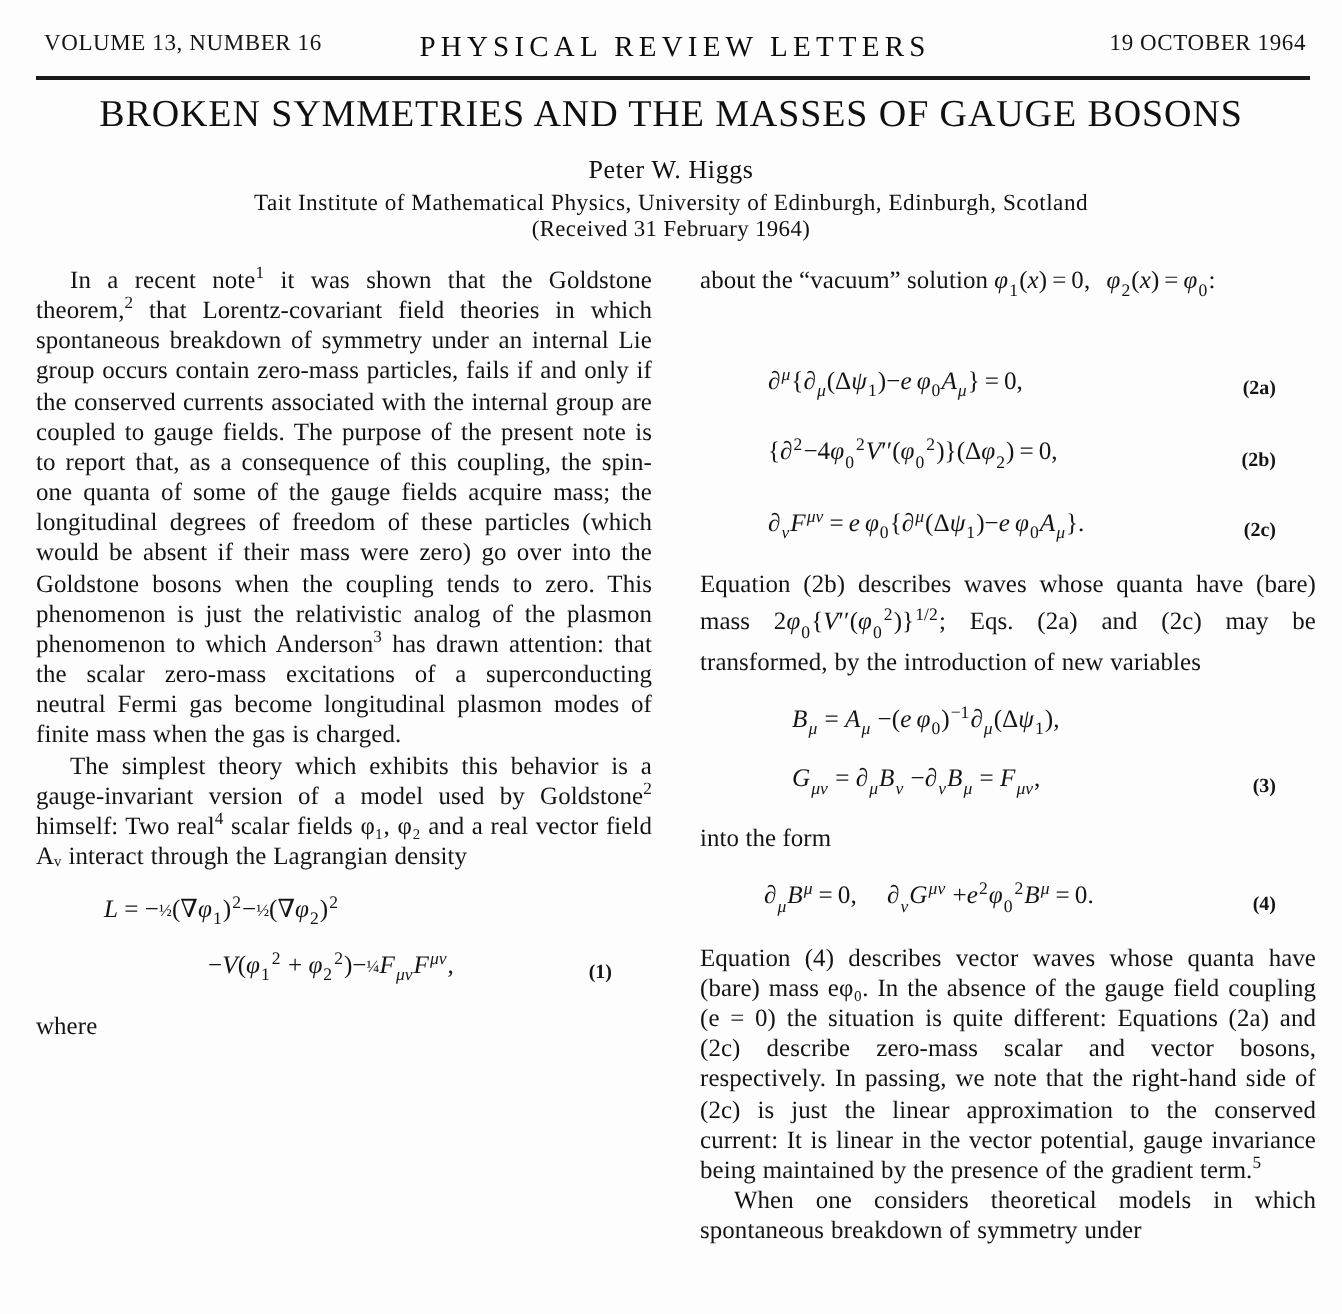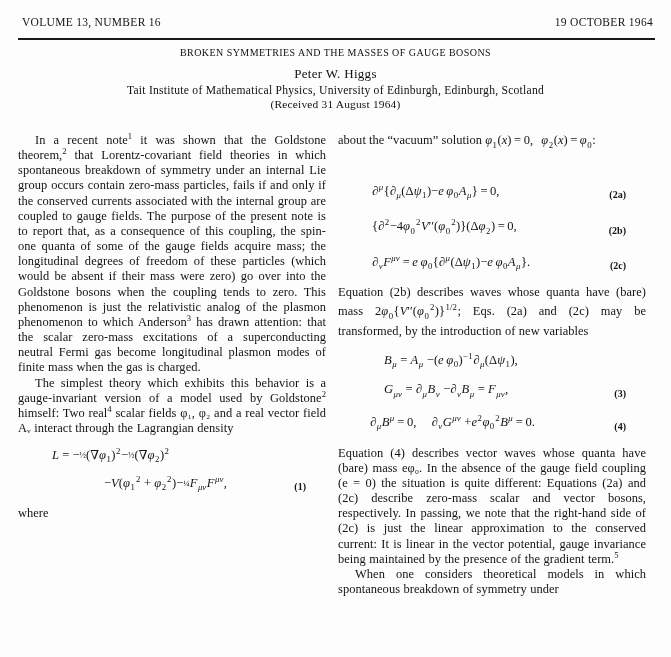--- a/index.html
+++ b/index.html
@@ -57,21 +57,21 @@
 
   
   .titleblock {
     position: absolute;
     top: 47px;
     left: 0;
     width: 671px;
     text-align: center;
   }
   .paper-title {
-    font-size: 10px;
+    font-size: 19px;
     letter-spacing: 0.45px;
     color: #101010;
     line-height: 1.2;
   }
   .author {
     font-size: 13px;
     margin-top: 7px;
     letter-spacing: 0.3px;
     color: #101010;
   }
@@ -89,21 +89,21 @@
   }
 
   
   .columns {
     position: absolute;
     top: 133px;
     left: 0;
     width: 671px;
     height: 524px;
     display: flex;
-    gap: 12px;
+    gap: 24px;
     padding: 0 18px;
     box-sizing: border-box;
   }
   .col {
     width: 308px;
     flex: 0 0 308px;
     position: relative;
   }
   p.body {
     margin: 0;
@@ -183,29 +183,30 @@
   .gap { display: inline-block; width: 5px; }
   .gapw { display: inline-block; width: 12px; }
 </style>
 </head>
 <body>
 
 <div id="page">
 
   <div class="runhead">
     <span class="vol">VOLUME 13, NUMBER 16</span>
+    <span class="journal">PHYSICAL REVIEW LETTERS</span>
     <span class="date">19 OCTOBER 1964</span>
   </div>
   <div class="rule"></div>
 
   <div class="titleblock">
     <div class="paper-title">BROKEN SYMMETRIES AND THE MASSES OF GAUGE BOSONS</div>
     <div class="author">Peter W. Higgs</div>
     <div class="affiliation">Tait Institute of Mathematical Physics, University of Edinburgh, Edinburgh, Scotland</div>
-    <div class="received">(Received 31 August 1964)</div>
+    <div class="received">(Received 31 February 1964)</div>
   </div>
 
   <div class="columns">
 
     <div class="col">
 
       <p class="body"><span>In a recent note</span><sup class="ref">1</sup><span> it was shown that the Goldstone theorem,</span><sup class="ref">2</sup><span> that Lorentz-covariant field theories in which spontaneous breakdown of symmetry under an internal Lie group occurs contain zero-mass particles, fails if and only if the conserved currents associated with the internal group are coupled to gauge fields.  The purpose of the present note is to report that, as a consequence of this coupling, the spin-one quanta of some of the gauge fields acquire mass; the longitudinal degrees of freedom of these particles (which would be absent if their mass were zero) go over into the Goldstone bosons when the coupling tends to zero.  This phenomenon is just the relativistic analog of the plasmon phenomenon to which Anderson</span><sup class="ref">3</sup><span> has drawn attention: that the scalar zero-mass excitations of a superconducting neutral Fermi gas become longitudinal plasmon modes of finite mass when the gas is charged.</span></p>
 
       <p class="body"><span>The simplest theory which exhibits this behavior is a gauge-invariant version of a model used by Goldstone</span><sup class="ref">2</sup><span> himself:  Two real</span><sup class="ref">4</sup><span> scalar fields φ₁, φ₂ and a real vector field Aᵥ interact through the Lagrangian density</span></p>
 
@@ -240,20 +241,21 @@
       </div>
 
       <p class="body noindent" style="margin-top:12px;">Equation (2b) describes waves whose quanta have (bare) mass 2<span class="mvar">φ</span><span class="lowsubn">0</span>{<span class="mathi">V</span>′′(<span class="mvar">φ</span><span class="lowsubn">0</span><span class="upsupn">2</span>)}<span class="upsupn">1/2</span>; Eqs. (2a) and (2c) may be transformed, by the introduction of new variables</p>
 
       <div class="eq" style="margin-top:11px;">
         <span class="eqbody indent2" style="padding-left:46px;"><span class="mathi">B</span><span class="lowsub">μ</span> = <span class="mathi">A</span><span class="lowsub">μ</span> −(<span class="mathi">e</span> <span class="mvar">φ</span><span class="lowsubn">0</span>)<span class="upsupn">−1</span>∂<span class="lowsub">μ</span>(Δ<span class="mvar">ψ</span><span class="lowsubn">1</span>),</span>
         <span class="eqbody indent2" style="padding-left:46px; margin-top:9px;"><span class="mathi">G</span><span class="lowsub">μν</span> = ∂<span class="lowsub">μ</span><span class="mathi">B</span><span class="lowsub">ν</span> −∂<span class="lowsub">ν</span><span class="mathi">B</span><span class="lowsub">μ</span> = <span class="mathi">F</span><span class="lowsub">μν</span>,</span>
         <span class="tag">(3)</span>
       </div>
 
+      <p class="plain" style="margin-top:11px;">into the form</p>
 
       <div class="eq" style="margin-top:11px;">
         <span class="eqbody" style="padding-left:32px;">∂<span class="lowsub">μ</span><span class="mathi">B</span><span class="upsup">μ</span> = 0, <span class="gapw"></span>∂<span class="lowsub">ν</span><span class="mathi">G</span><span class="upsup">μν</span> +<span class="mathi">e</span><span class="upsupn">2</span><span class="mvar">φ</span><span class="lowsubn">0</span><span class="upsupn">2</span><span class="mathi">B</span><span class="upsup">μ</span> = 0.</span>
         <span class="tag">(4)</span>
       </div>
 
       <p class="body noindent" style="margin-top:12px;"><span>Equation (4) describes vector waves whose quanta have (bare) mass eφ₀.  In the absence of the gauge field coupling (e = 0) the situation is quite different:  Equations (2a) and (2c) describe zero-mass scalar and vector bosons, respectively.  In passing, we note that the right-hand side of (2c) is just the linear approximation to the conserved current:  It is linear in the vector potential, gauge invariance being maintained by the presence of the gradient term.</span><sup class="ref">5</sup></p>
 
       <p class="body">When one considers theoretical models in which spontaneous breakdown of symmetry under</p>
 

